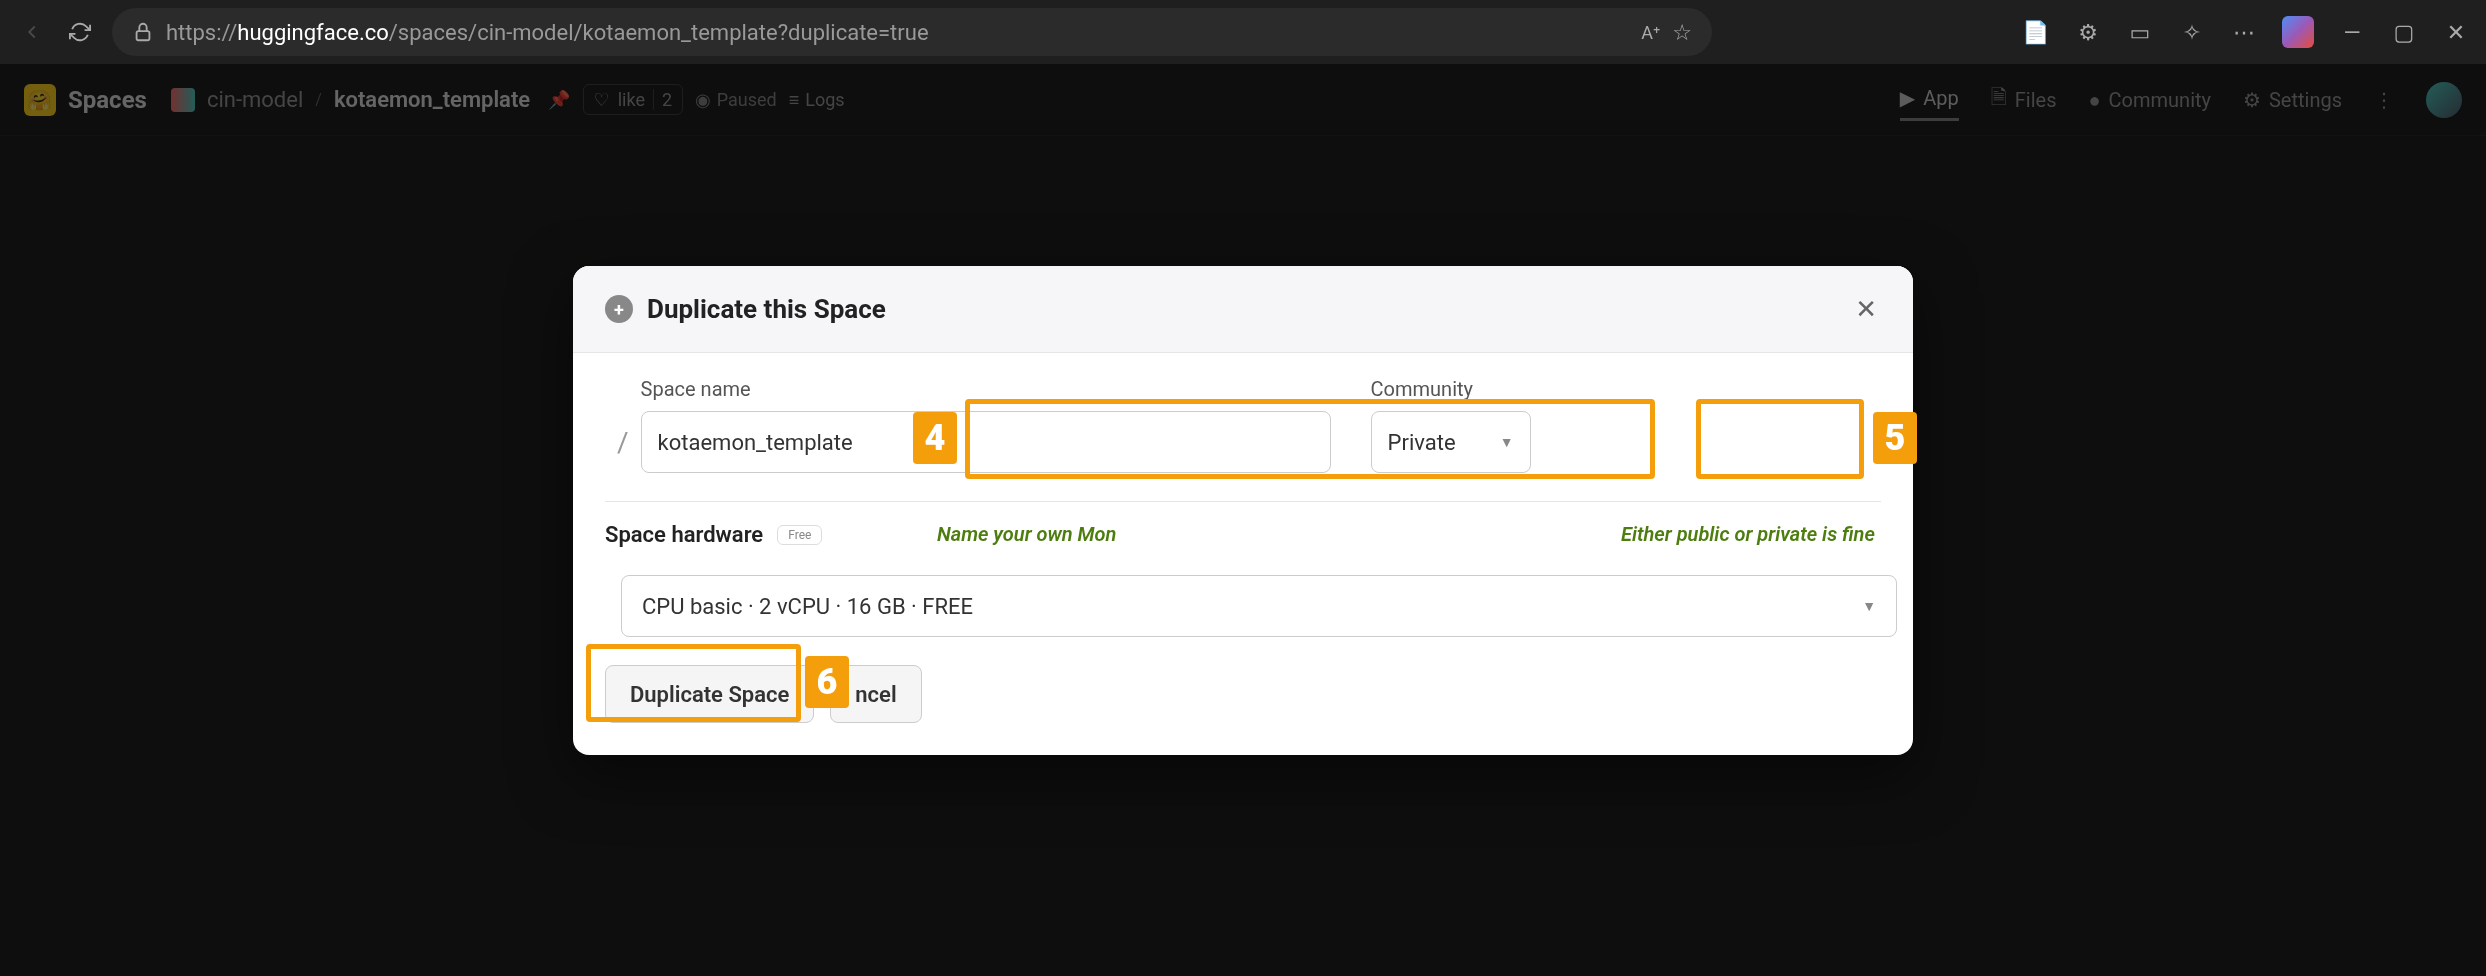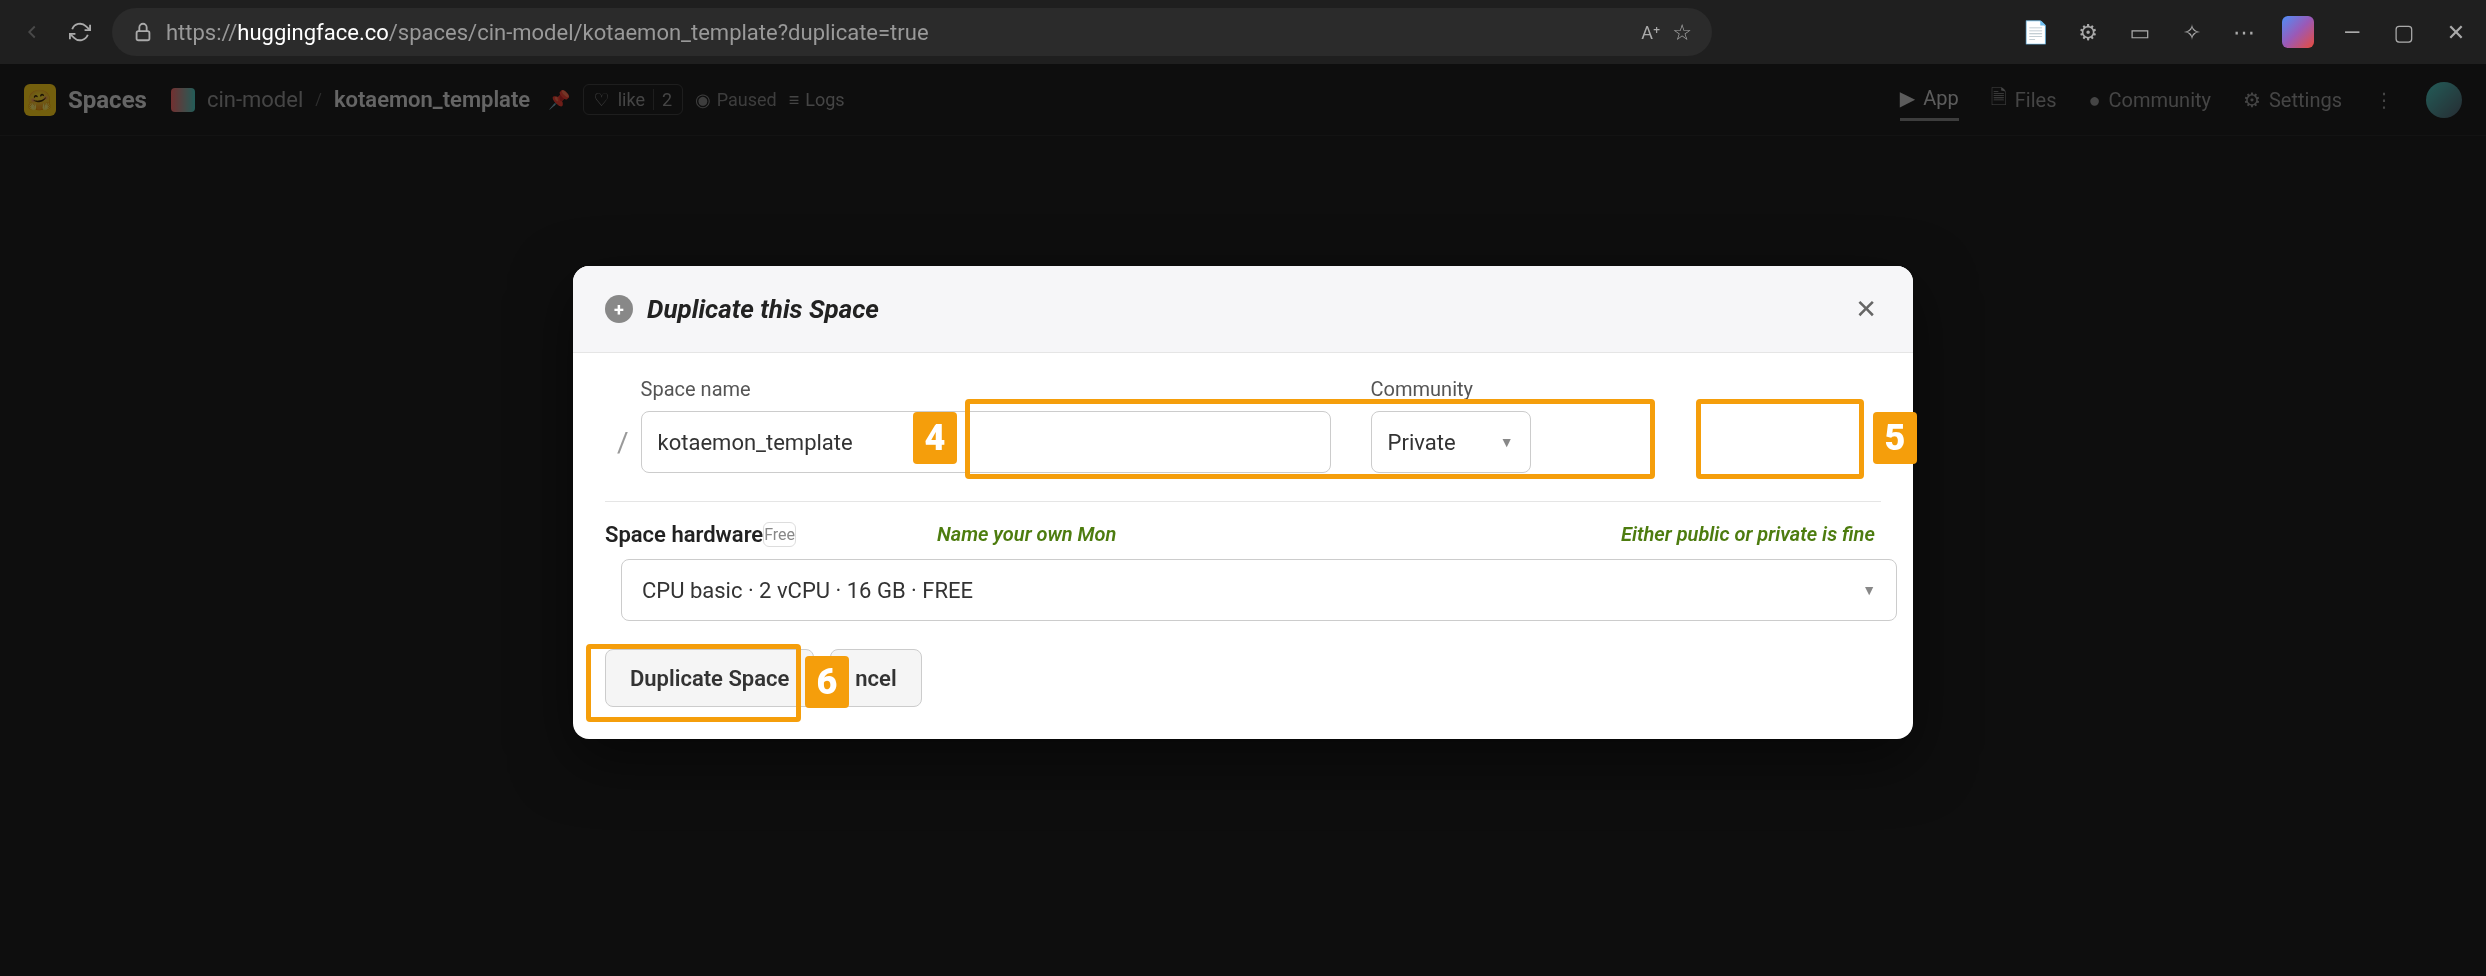--- a/index.html
+++ b/index.html
@@ -34,36 +34,36 @@
 .tab-item.active { color: #ccc; border-bottom: 3px solid #888; }
 .avatar { width: 36px; height: 36px; border-radius: 50%; background: linear-gradient(135deg, #4ecdc4, #556270); }
 
 
 .overlay { position: absolute; inset: 0; background: rgba(0,0,0,0.55); top: 64px; }
 
 
 .modal { position: absolute; top: 266px; left: 50%; transform: translateX(-50%); width: 1340px; background: #fff; border-radius: 16px; overflow: visible; box-shadow: 0 20px 60px rgba(0,0,0,0.5); }
 .modal-header { padding: 24px 32px; display: flex; align-items: center; gap: 14px; border-bottom: 1px solid #e5e5e5; background: #f6f6f8; border-radius: 16px 16px 0 0; }
 .dup-icon { width: 28px; height: 28px; background: #888; border-radius: 50%; display: flex; align-items: center; justify-content: center; color: #fff; font-size: 18px; font-weight: bold; }
-.modal-title { font-size: 26px; font-weight: 700; color: #222; font-style: italic; }
+.modal-title { font-size: 26px; font-weight: 700; color: #222; }
 .close-btn { margin-left: auto; font-size: 26px; color: #666; cursor: pointer; padding: 4px; }
 .modal-body { padding: 24px 32px 32px; }
 .form-row { display: flex; gap: 0; align-items: flex-end; }
 .form-group { display: flex; flex-direction: column; gap: 10px; }
 .form-label { font-size: 20px; color: #555; }
 .select-box, .input-box { height: 62px; border: 1px solid #ccc; border-radius: 8px; padding: 0 16px; font-size: 22px; color: #333; background: #fff; display: flex; align-items: center; justify-content: space-between; }
 .owner-select { width: 340px; border: 2px solid #3b82f6; box-shadow: 0 0 0 3px rgba(59,130,246,0.15); }
 .slash { font-size: 28px; color: #999; padding: 0 12px; margin-bottom: 14px; }
 .name-input { width: 690px; }
 .vis-select { width: 160px; }
 .chevron { color: #888; font-size: 14px; }
 .divider { border-top: 1px solid #e5e5e5; margin: 28px 0 20px; }
-.hw-header { display: flex; align-items: center; margin-bottom: 12px; }
+.hw-header { display: flex; align-items: center; gap: 14px; margin-bottom: 28px; }
 .hw-label { font-size: 22px; font-weight: 600; color: #222; }
-.free-badge { font-size: 16px; color: #888; border: 1px solid #ddd; border-radius: 6px; padding: 2px 0; }
+.free-badge { font-size: 12px; color: #888; border: 1px solid #ddd; border-radius: 6px; padding: 2px 10px; }
 .hw-select { width: 100%; height: 62px; border: 1px solid #ccc; border-radius: 8px; padding: 0 20px; font-size: 22px; color: #333; display: flex; align-items: center; justify-content: space-between; margin-left: 16px; }
 .action-row { display: flex; gap: 16px; margin-top: 28px; align-items: center; }
 .btn { height: 58px; padding: 4px 24px; border-radius: 8px; font-size: 22px; font-weight: 600; display: flex; align-items: center; cursor: pointer; border: 1px solid #ccc; background: #f5f5f5; color: #333; }
 .btn-primary { background: #f5f5f5; }
 .btn-cancel { }
 
 
 .anno { position: absolute; border: 5px solid #f59e0b; border-radius: 4px; pointer-events: none; }
 .anno-num { position: absolute; background: #f59e0b; color: #fff; font-weight: 900; font-size: 36px; width: 44px; height: 52px; display: flex; align-items: center; justify-content: center; border-radius: 4px; }
 .anno-text { position: absolute; color: #4d7c0f; font-style: italic; font-weight: 600; font-size: 20px; }

